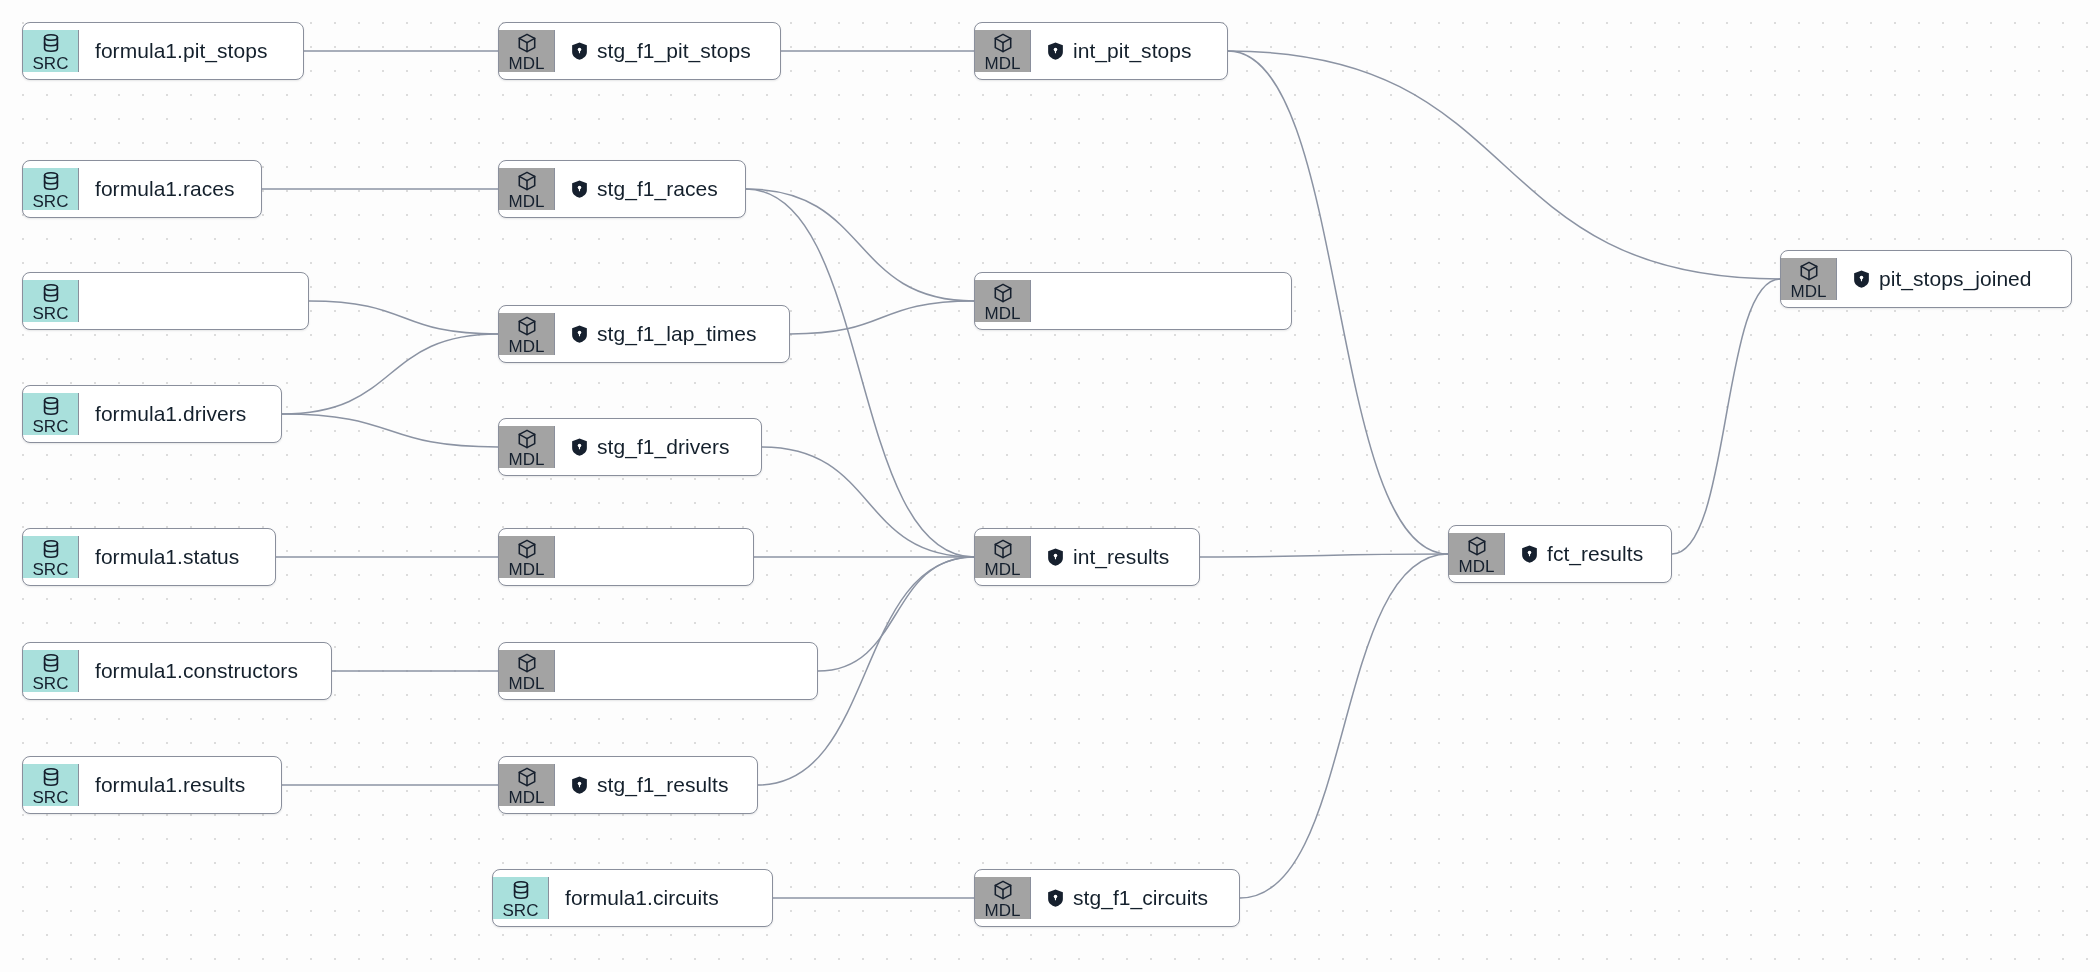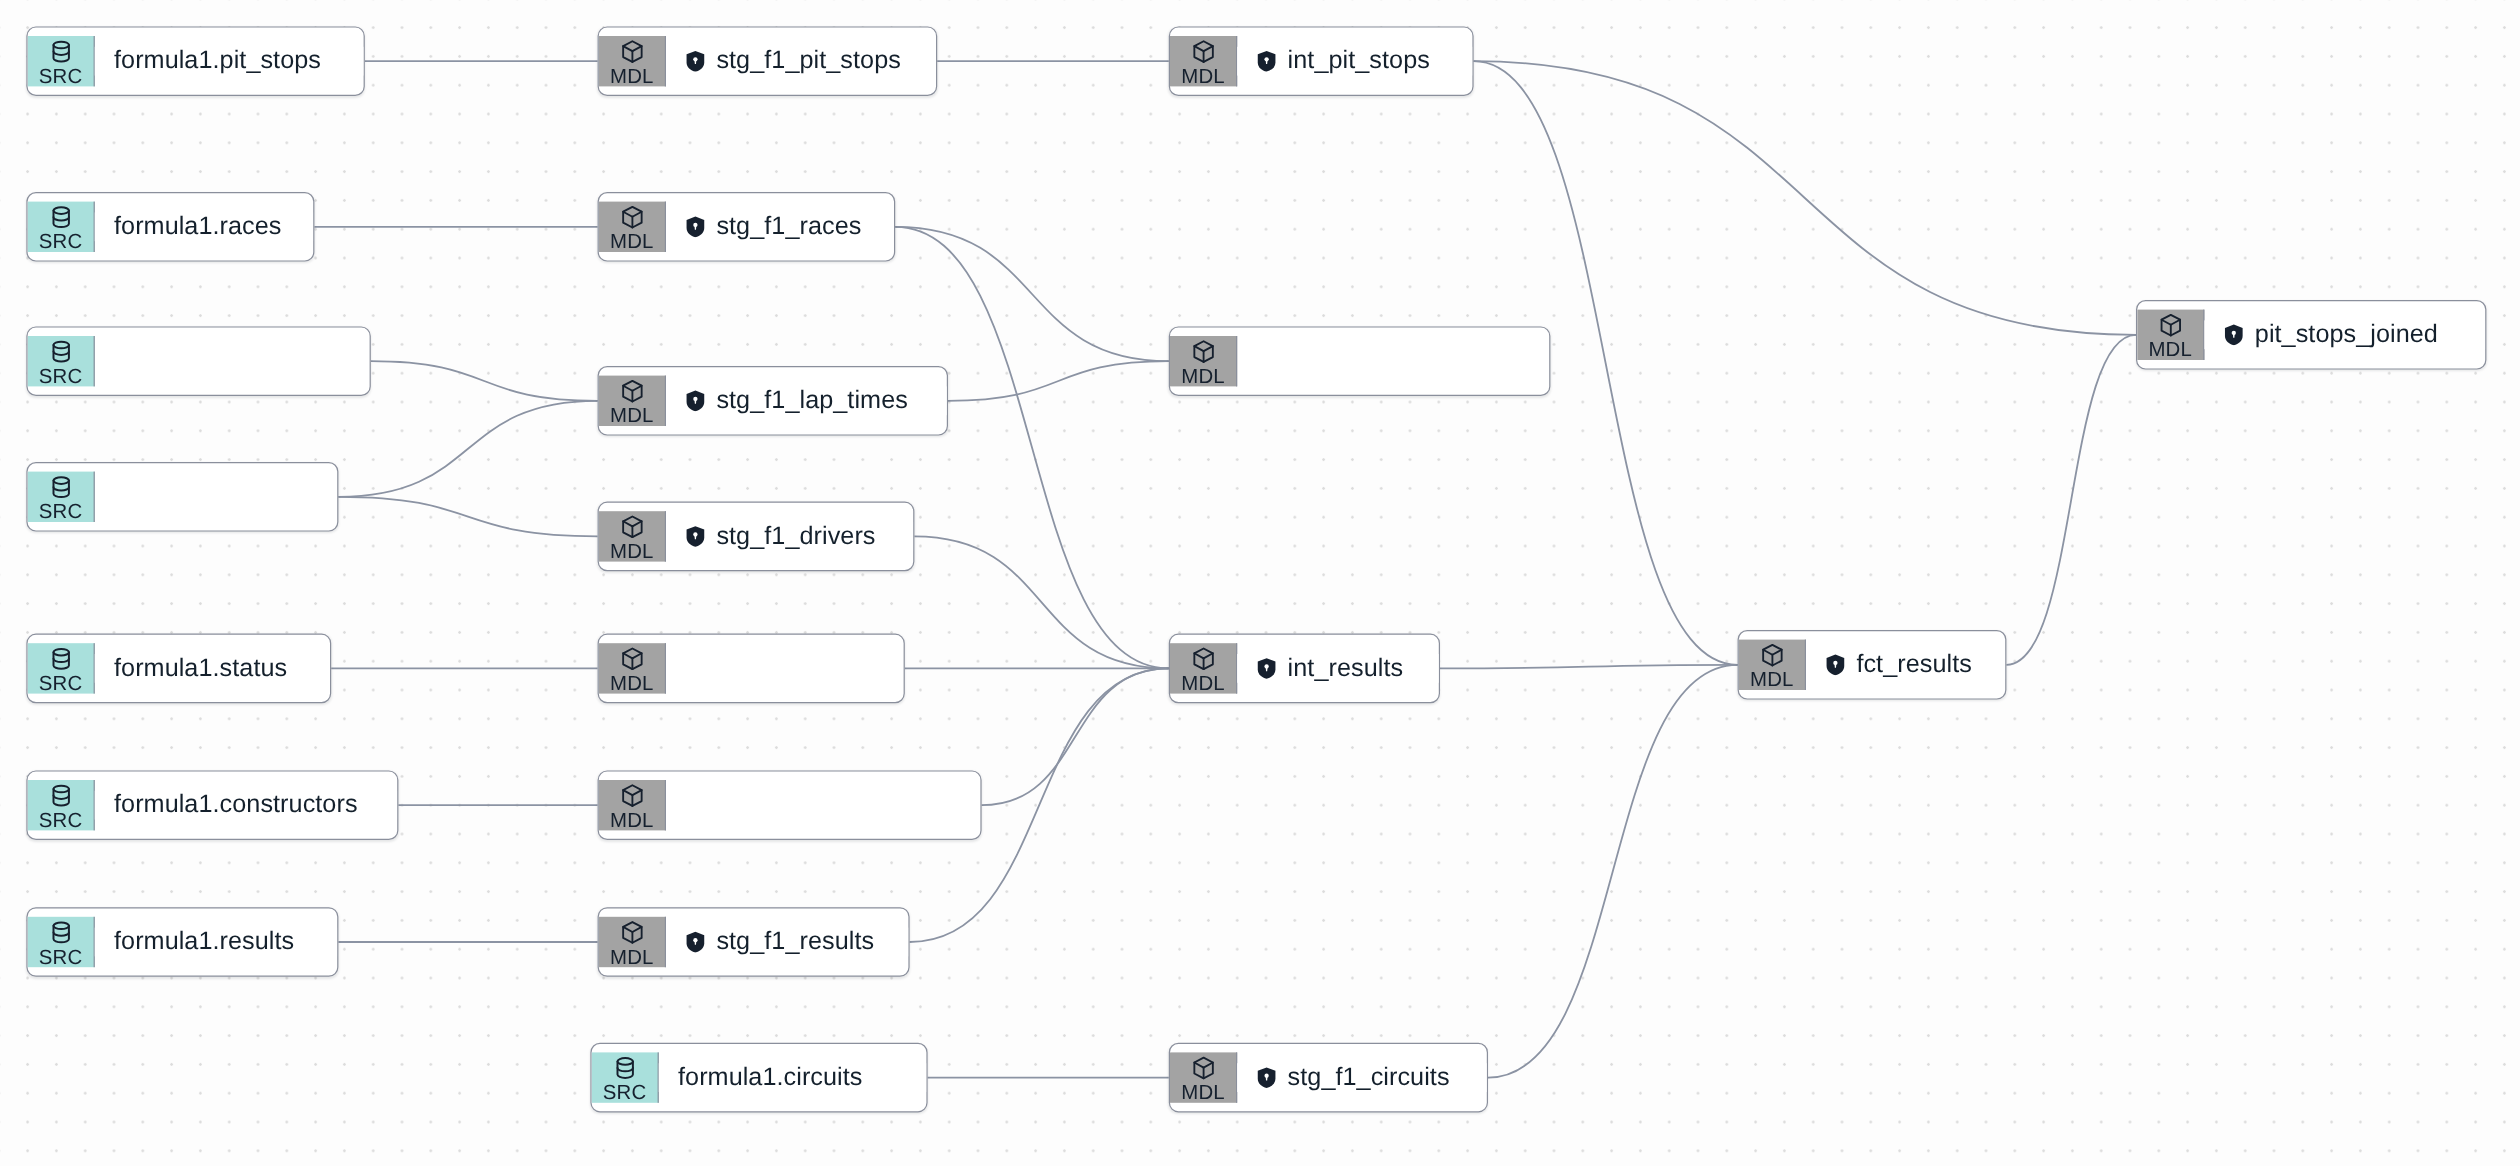--- a/index.html
+++ b/index.html
@@ -153,20 +153,23 @@
       </div>
       <div class="node src" style="left: 22px; top: 385px; width: 260px; height: 58px;">
         <div class="node-badge">
           <span class="badge-icon"><svg width="22" height="22" viewBox="0 0 24 24" fill="none" stroke="#16202e" stroke-width="1.8" stroke-linecap="round" stroke-linejoin="round">
               <ellipse cx="12" cy="6" rx="7" ry="3"></ellipse>
               <path d="M5 6v12c0 1.66 3.13 3 7 3s7-1.34 7-3V6"></path>
               <path d="M5 12c0 1.66 3.13 3 7 3s7-1.34 7-3"></path>
             </svg></span>
           <span class="badge-text">SRC</span>
         </div>
+        <div class="node-body">
+          <span class="node-label">formula1.drivers</span>
+        </div>
       </div>
       <div class="node src" style="left: 22px; top: 528px; width: 254px; height: 58px;">
         <div class="node-badge">
           <span class="badge-icon"><svg width="22" height="22" viewBox="0 0 24 24" fill="none" stroke="#16202e" stroke-width="1.8" stroke-linecap="round" stroke-linejoin="round">
               <ellipse cx="12" cy="6" rx="7" ry="3"></ellipse>
               <path d="M5 6v12c0 1.66 3.13 3 7 3s7-1.34 7-3V6"></path>
               <path d="M5 12c0 1.66 3.13 3 7 3s7-1.34 7-3"></path>
             </svg></span>
           <span class="badge-text">SRC</span>
         </div>

